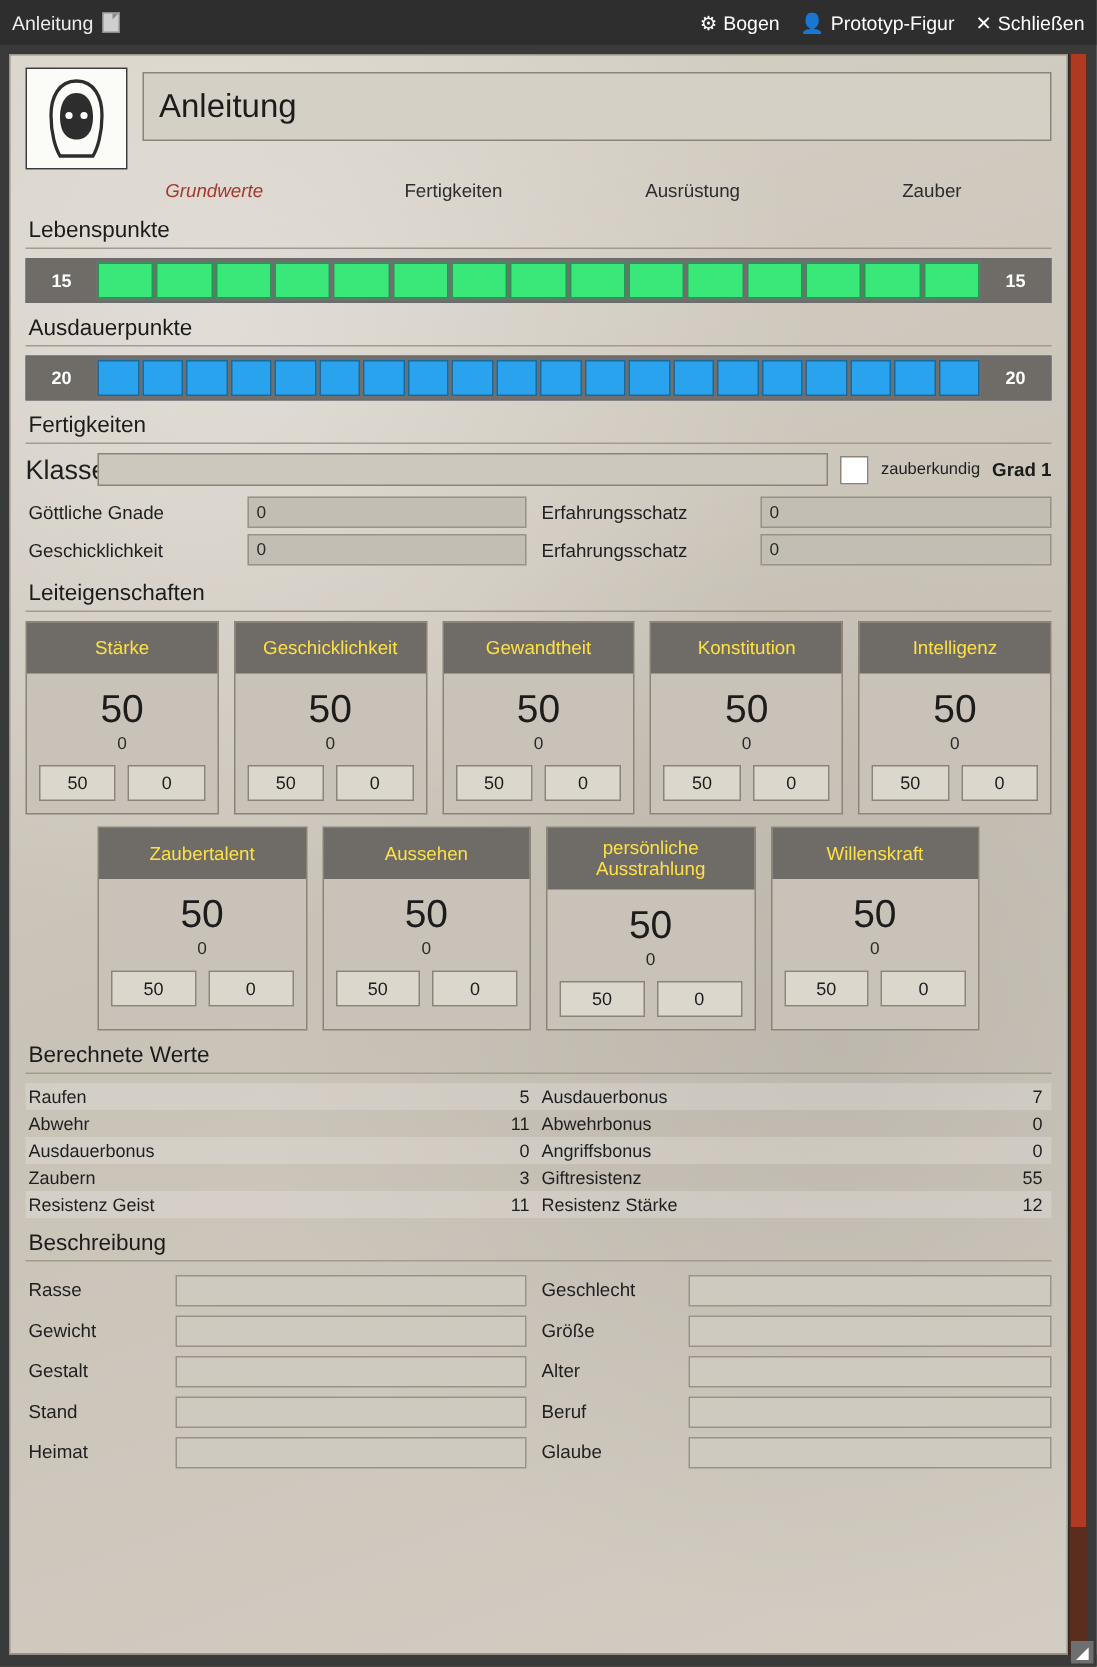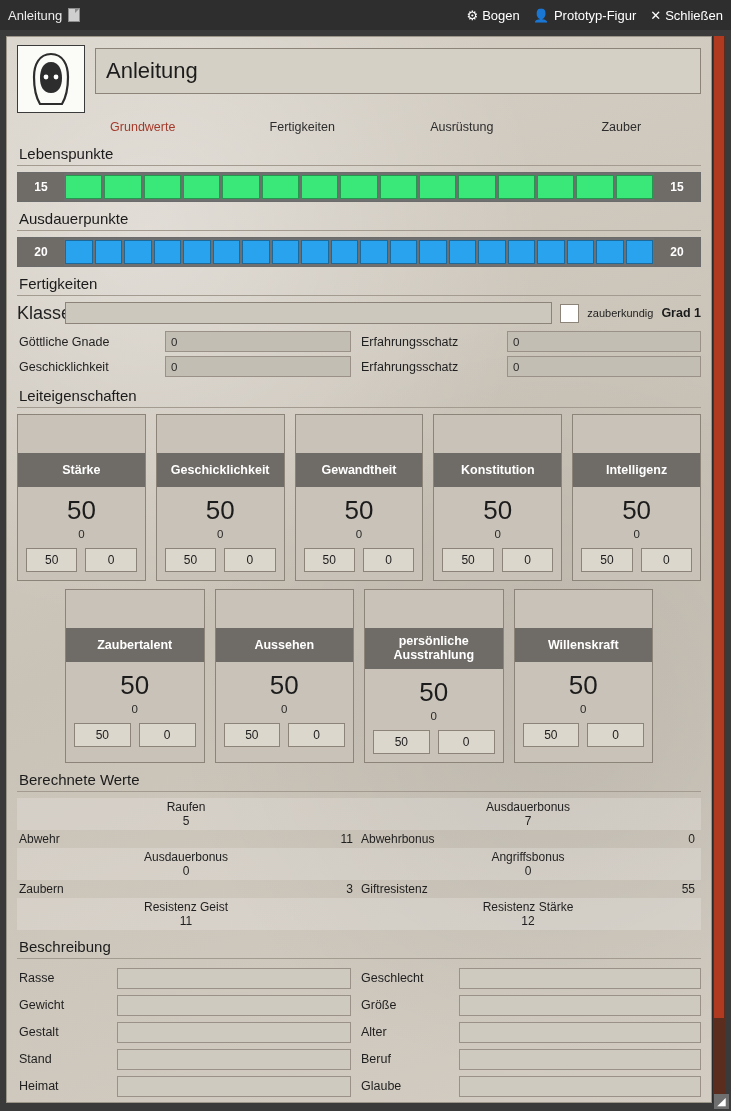--- a/index.html
+++ b/index.html
@@ -87,21 +87,21 @@
   
   .tabs {
     display: flex; margin: 4px 0 2px 0;
     padding-left: 46px;
   }
   .tab {
     flex: 1 1 0; text-align: center;
     font-size: 12.5px; color: #2d2d2d; padding: 3px 0;
     cursor: pointer;
   }
-  .tab.active { color: #a33a2b; }
+  .tab.active { color: #a33a2b; font-style: italic; }
   
   .section-title {
     font-size: 15px; color: #1b1b1b;
     margin: 8px 0 3px 2px;
   }
   .rule { height: 1px; background: #a39b90; margin-bottom: 6px; }
   
   .ptbar {
     display:flex; height: 30px; border: 1px solid #6b6b6b;
     background:#6f6f6f;
@@ -139,38 +139,38 @@
   
   .card-row { display:flex; gap: 10px; margin-bottom: 8px; }
   .card-row.second { padding: 0 48px; }
   .card {
     flex: 1 1 0;
     background: #c8c2b8;
     border: 1px solid #8c8379;
     display:flex; flex-direction: column;
   }
   .card-head {
-    background: #6f6b66; color:#ffffff; font-size: 12.5px; font-weight: bold;
+    background: #6f6b66; color:#fde047; font-size: 12.5px; font-weight: normal;
     text-align:center; padding: 6px 2px; line-height: 1.15; min-height: 34px;
-    display:flex; align-items:center; justify-content:center;margin-top:38px;
+    display:flex; align-items:center; justify-content:center;
   }
   .card-big { font-size: 26px; color:#1c1c1c; text-align:center; padding-top: 8px; }
   .card-small { font-size: 11.5px; color:#2b2b2b; text-align:center; padding: 2px 0 8px 0; }
   .card-foot { display:flex; gap: 8px; padding: 0 8px 8px 8px; }
   .mini {
     flex: 1 1 0; height: 24px; background:#dcd7cd; border:1px solid #8c8379;
     font-size: 12px; color:#1c1c1c; display:flex; align-items:center; justify-content:center;
   }
   
   .calc-grid { display:flex; flex-wrap: wrap; }
   .calc-cell {
     width: 50%; display:flex; align-items:center;
     font-size: 12px; color:#1f1f1f; padding: 2px 6px 2px 2px;
   }
-  .calc-cell:nth-child(4n+1), .calc-cell:nth-child(4n+2) { background: rgba(255,255,255,0.20); flex-direction: column; }
+  .calc-cell:nth-child(4n+1), .calc-cell:nth-child(4n+2) { background: rgba(255,255,255,0.20); }
   .calc-cell .cname { flex:1 1 auto; }
   .calc-cell .cval { font-weight: normal; }
   
   .desc-grid { display:flex; flex-wrap: wrap; }
   .desc-cell { width: 50%; display:flex; align-items:center; padding: 3px 0; }
   .desc-cell .lbl { width: 100px; font-size: 12.5px; color:#1f1f1f; padding-left:2px; }
   .desc-cell .inp {
     flex:1 1 auto; height: 21px; background:#cfcac0; border:1px solid #9a9289;
     margin-right: 8px;
   }

